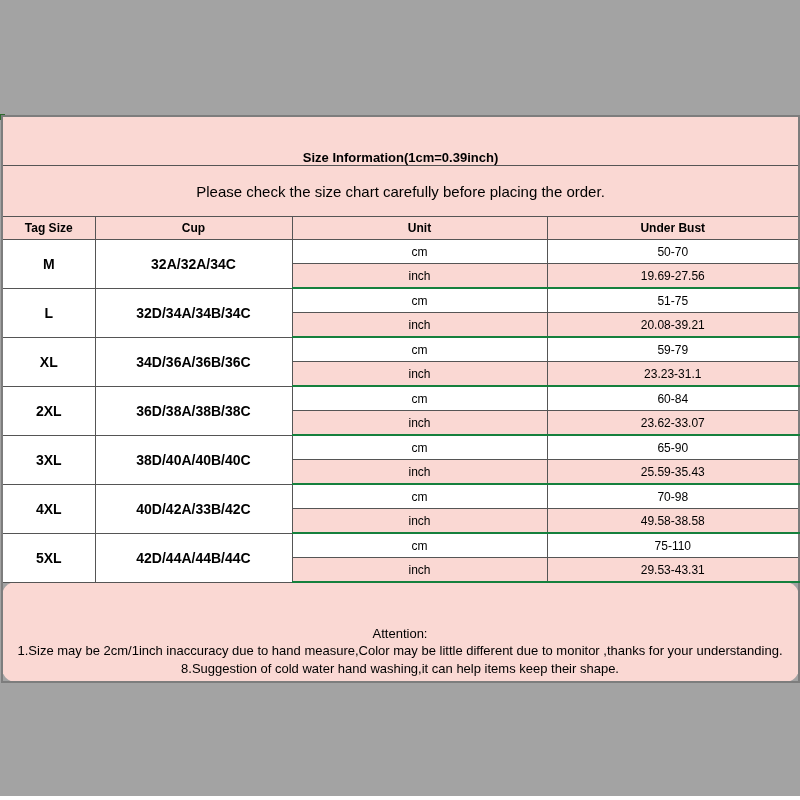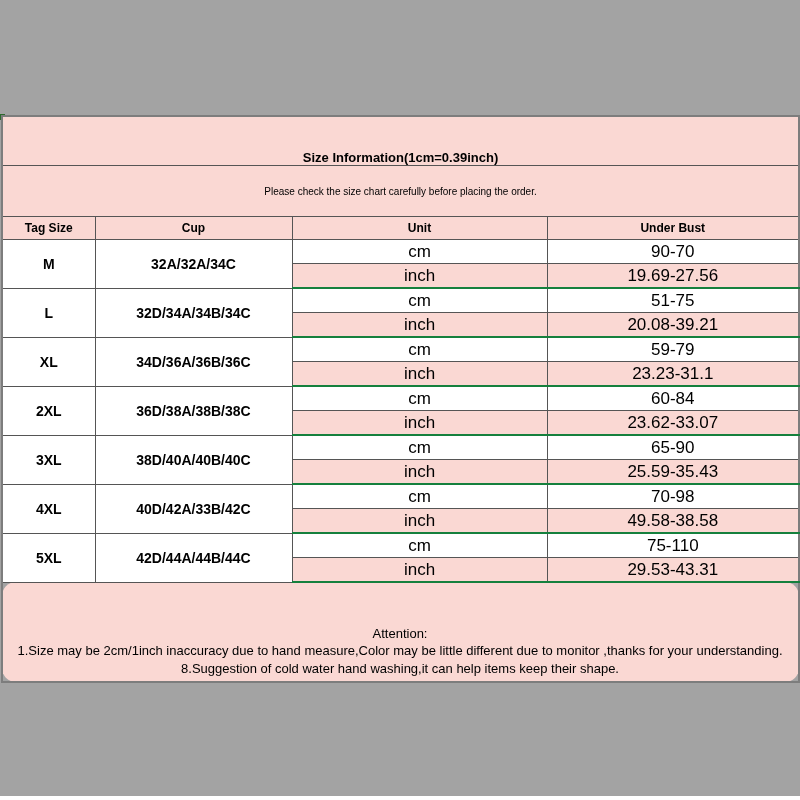--- a/index.html
+++ b/index.html
@@ -50,33 +50,33 @@
   .title-row th {
     height: 48px;
     font-size: 13px;
     font-weight: bold;
     vertical-align: bottom;
     padding-bottom: 5px;
     border-bottom-width: 2px;
   }
   .subtitle-row th {
     height: 50px;
-    font-size: 10px;
+    font-size: 15px;
     font-weight: normal;
     vertical-align: middle;
   }
   .header-row th {
     height: 22px;
     font-size: 12px;
     font-weight: bold;
     vertical-align: middle;
   }
   tbody td {
     height: 23px;
-    font-size: 17px;
+    font-size: 12px;
     background: #ffffff;
     vertical-align: middle;
   }
   tbody td.tag,
   tbody td.cup {
     font-weight: bold;
     font-size: 14px;
   }
   tbody tr.inch-row td.unit,
   tbody tr.inch-row td.value {
@@ -125,21 +125,21 @@
         <th class="pink">Cup</th>
         <th class="pink">Unit</th>
         <th class="pink">Under Bust</th>
       </tr>
     </thead>
     <tbody id="size-rows">
         <tr class="cm-row">
           <td class="tag" rowspan="2">M</td>
           <td class="cup" rowspan="2">32A/32A/34C</td>
           <td class="unit">cm</td>
-          <td class="value">90-70</td>
+          <td class="value">50-70</td>
         </tr>
         <tr class="inch-row">
           <td class="unit">inch</td>
           <td class="value">19.69-27.56</td>
         </tr>
         <tr class="cm-row">
           <td class="tag" rowspan="2">L</td>
           <td class="cup" rowspan="2">32D/34A/34B/34C</td>
           <td class="unit">cm</td>
           <td class="value">51-75</td>

